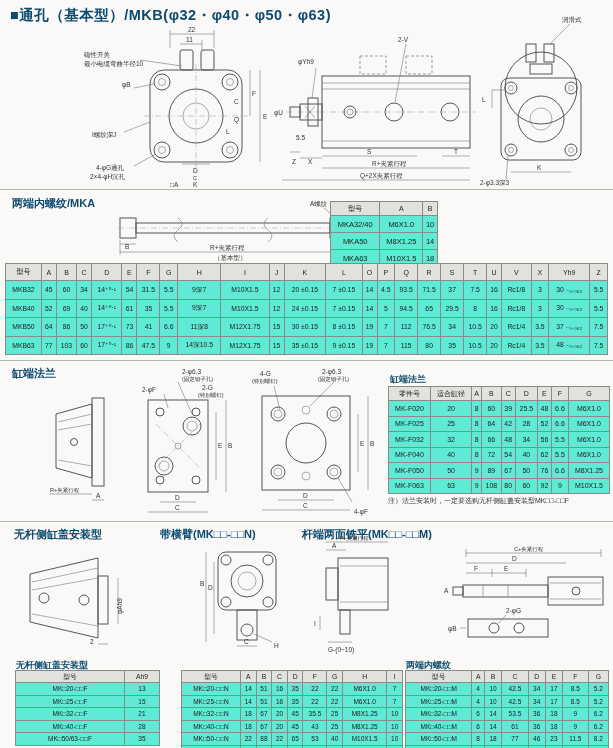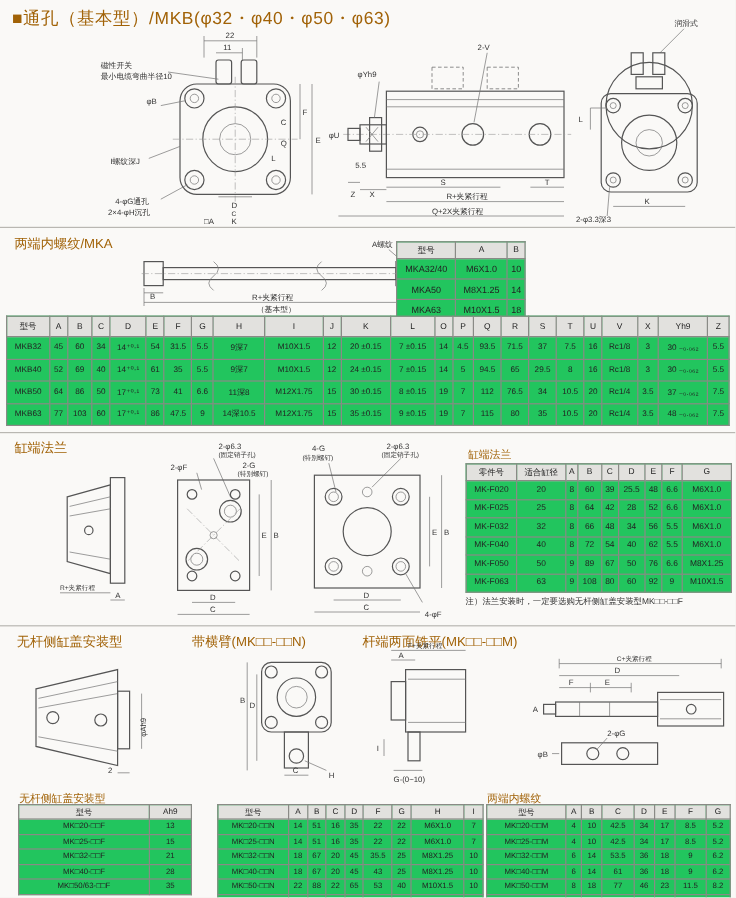--- a/index.html
+++ b/index.html
@@ -1,30 +1,30 @@
 <!DOCTYPE html>
 <html><head>
 <meta charset="utf-8">
 <style>
   html,body{margin:0;padding:0;background:#f3f2ef;}
   .page{position:relative;width:613px;height:748px;background:#faf9f7;
         font-family:"Liberation Sans","DejaVu Sans",sans-serif;color:#222;overflow:hidden;}
-  .ttl{position:absolute;font-weight:normal;color:#a16207;}
+  .ttl{position:absolute;font-weight:bold;color:#0c4a6e;}
   h1.ttl{font-size:14.5px;margin:0;letter-spacing:.5px;}
   h2.ttl{font-size:11px;margin:0;}
   h3.ttl{font-size:9px;margin:0;}
   .divider{position:absolute;left:0;width:613px;border:none;border-top:1.5px solid #b9b7b2;margin:0;}
   svg{position:absolute;overflow:visible;}
   svg .ln{stroke:#555;stroke-width:1;fill:none;}
   svg .thin{stroke:#777;stroke-width:.6;fill:none;}
   svg .dash{stroke:#777;stroke-width:.7;fill:none;stroke-dasharray:3 2;}
   svg .ctr{stroke:#999;stroke-width:.5;fill:none;stroke-dasharray:6 2 1 2;}
   svg text{font-family:"Liberation Sans","DejaVu Sans",sans-serif;font-size:6.5px;fill:#333;}
   svg text.sm{font-size:5.5px;}
-  table.tbl{border-collapse:collapse;position:absolute;background:#22c55e;table-layout:auto;}
+  table.tbl{border-collapse:collapse;position:absolute;background:#5eead4;table-layout:auto;}
   .tbl th{background:#e2e1de;font-weight:normal;}
   .tbl th,.tbl td{border:1px solid #8a8a86;font-size:7px;padding:0 1px;text-align:center;
                   color:#222;white-space:nowrap;}
   table.main{width:603px;}
   table.main th{height:16px;}
   table.main td{height:17.5px;font-size:6.8px;}
   table.mka th{height:13px;}  table.mka td{height:16px;font-size:7.5px;}
   table.flg td{height:14.5px;font-size:7px;} table.flg th{height:13px;}
   table.bt td{height:11.5px;font-size:6.5px;} table.bt th{height:11px;font-size:6.8px;}
   .note{position:absolute;font-size:7px;color:#333;}

